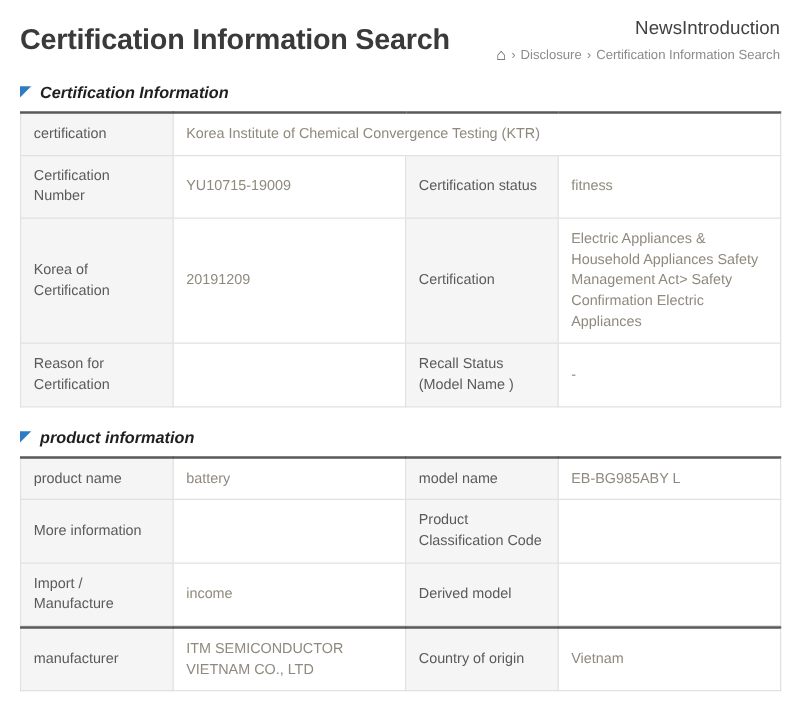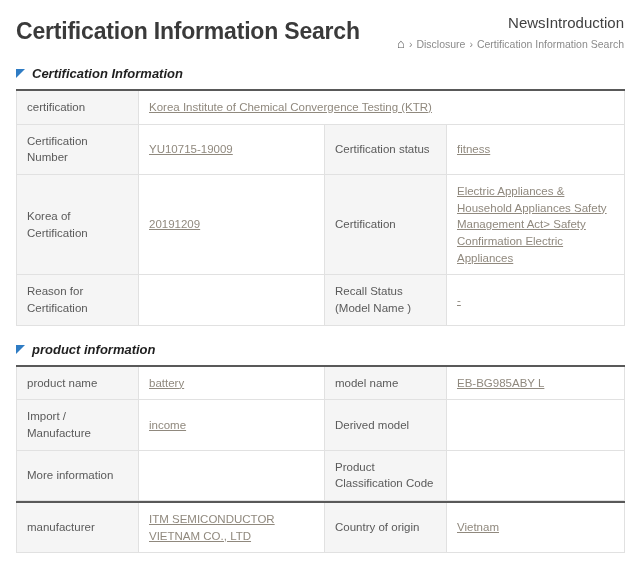--- a/index.html
+++ b/index.html
@@ -28,21 +28,21 @@
   .flag-icon { width:0; height:0; border-top:9px solid #2f7cc4; border-right:9px solid transparent; }
 
   
   table.info { width:100%; border-collapse:collapse; table-layout:fixed; border-top:2px solid #595959; }
   table.info th, table.info td {
     border:1px solid #e1e1e1;
     font-size:11.5px; font-weight:400; text-align:left; vertical-align:middle;
     padding:8px 8px 8px 10px; line-height:1.45;margin-top:30px;
   }
   table.info th { background:#f5f5f5; color:#5a5a5a; }
-  table.info td { color:#90897e;text-decoration:underline; }
+  table.info td { color:#90897e; }
   th.nowrap { white-space:nowrap; }
   td.status-link { color:#2a59c3; text-align:center; cursor:pointer; }
   col.c1 { width:122px; } col.c2 { width:186px; } col.c3 { width:122px; } col.c4 { width:178px; }
 </style>
 </head>
 <body>
 
 <div class="page">
 
   <div class="header">
@@ -114,29 +114,29 @@
           <col class="c4">
         </colgroup>
       <tbody>
         <tr>
           <th>product name</th>
           <td>battery</td>
           <th>model name</th>
           <td>EB-BG985ABY L</td>
         </tr>
         <tr>
+          <th>More information</th>
+          <td></td>
+          <th>Product Classification Code</th>
+          <td></td>
+        </tr>
+        <tr>
           <th>Import / Manufacture</th>
           <td>income</td>
           <th>Derived model</th>
-          <td></td>
-        </tr>
-        <tr>
-          <th>More information</th>
-          <td></td>
-          <th>Product Classification Code</th>
           <td></td>
         </tr>
       </tbody>
     </table>
   </section>
 
   <section>
     <table class="info">
       <colgroup>
           <col class="c1">

